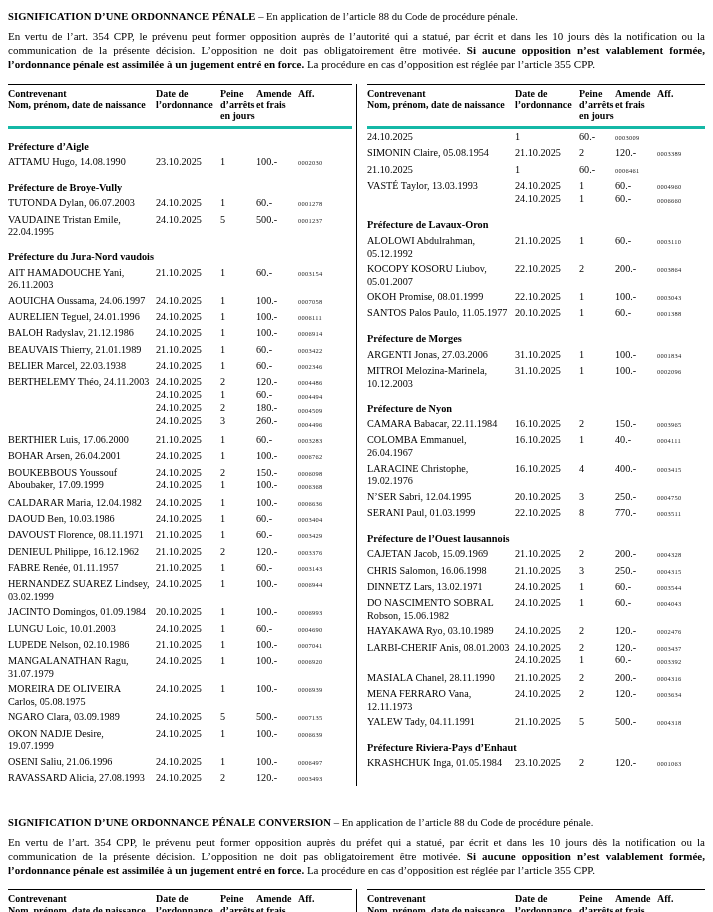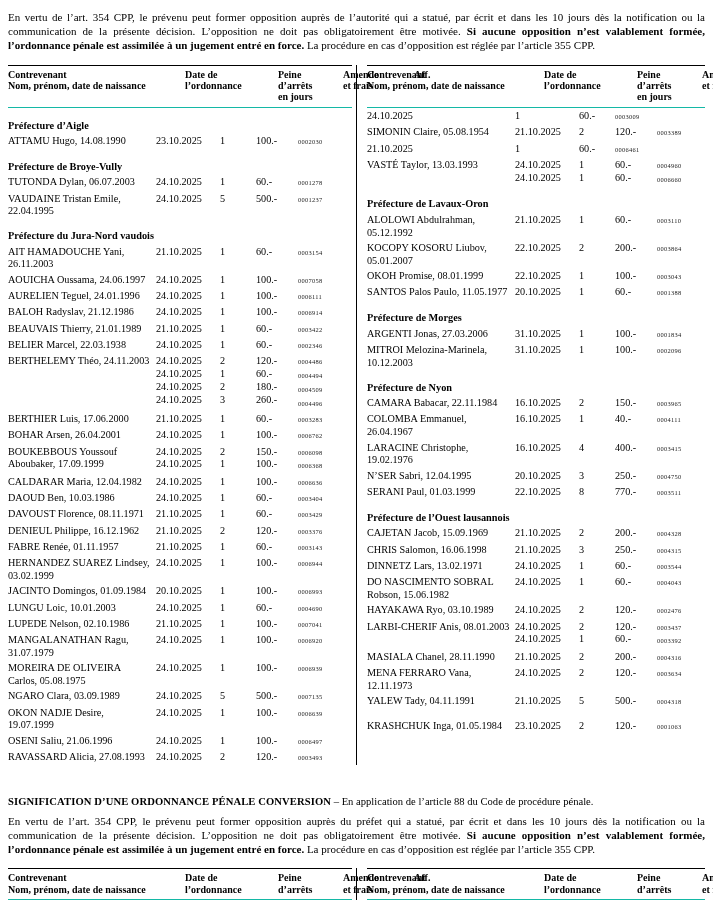--- a/index.html
+++ b/index.html
@@ -9,41 +9,42 @@
     font-family:"Liberation Serif","DejaVu Serif",serif; color:#000;
   }
   .doc-title { margin:0 0 5px 0; font-size:10.6px; line-height:14px; }
   .doc-title b { letter-spacing:0.1px; }
   .intro { margin:0 0 12px 0; font-size:11px; line-height:14.2px; text-align:justify; }
   .cols { display:flex; align-items:stretch; }
   .col { width:348px; box-sizing:border-box; padding-right:4px; }
   .col-right { flex:1; border-left:1px solid #000; padding-left:10px; padding-right:0; }
   .thead {
     display:grid; grid-template-columns:148px 64px 36px 42px 1fr;
-    border-top:1.6px solid #000; border-bottom:1px solid #14b8a6;
-    padding:3px 0 4px 0; font-weight:bold; font-size:10px;gap:29px;
+    border-top:1.6px solid #000; border-bottom:3px solid #14b8a6;
+    padding:3px 0 4px 0; font-weight:bold; font-size:10px;
   }
   .hcell div { line-height:11.3px; }
   .group.titled { margin-top:11px; }
   .group-title { font-weight:bold; font-size:10.3px; line-height:14px; margin-top:2px; }
   .trow {
     display:grid; grid-template-columns:148px 64px 36px 42px 1fr;
     font-size:10.2px; margin-top:2.5px;
   }
   .trow .cell div { line-height:12.8px; }
   .name-cell { padding-right:5px; }
   .aff-cell div { font-size:6.4px; line-height:12.8px; letter-spacing:0.3px; color:#1a1a1a; padding-top:1px; }
   .section-2 { margin-top:30px; }
 </style>
 </head>
 <body>
 
 <div class="page">
 
   <section class="section-1">
+    <p class="doc-title"><b>SIGNIFICATION D’UNE ORDONNANCE PÉNALE</b><span> – En application de l’article 88 du Code de procédure pénale.</span></p>
     <p class="intro"><span>En vertu de l’art. 354 CPP, le prévenu peut former opposition auprès de l’autorité qui a statué, par écrit et dans les 10 jours dès la notification ou la communication de la présente décision. L’opposition ne doit pas obligatoirement être motivée. </span><b>Si aucune opposition n’est valablement formée, l’ordonnance pénale est assimilée à un jugement entré en force.</b><span> La procédure en cas d’opposition est réglée par l’article 355 CPP.</span></p>
     <div class="cols">
       <div class="col">
           <div class="thead">
             <div class="hcell">
               <div>Contrevenant</div>
               <div>Nom, prénom, date de naissance</div>
             </div>
             <div class="hcell">
               <div>Date de</div>
@@ -1005,20 +1006,21 @@
               </div>
               <div class="cell amount-cell">
                 <div>500.-</div>
               </div>
               <div class="cell aff-cell">
                 <div>0004318</div>
               </div>
             </div>
           </div>
           <div class="group titled">
+            <div class="group-title">Préfecture Riviera-Pays d’Enhaut</div>
             <div class="trow">
               <div class="cell name-cell">
                 <div>KRASHCHUK Inga, 01.05.1984</div>
               </div>
               <div class="cell date-cell">
                 <div>23.10.2025</div>
               </div>
               <div class="cell days-cell">
                 <div>2</div>
               </div>

